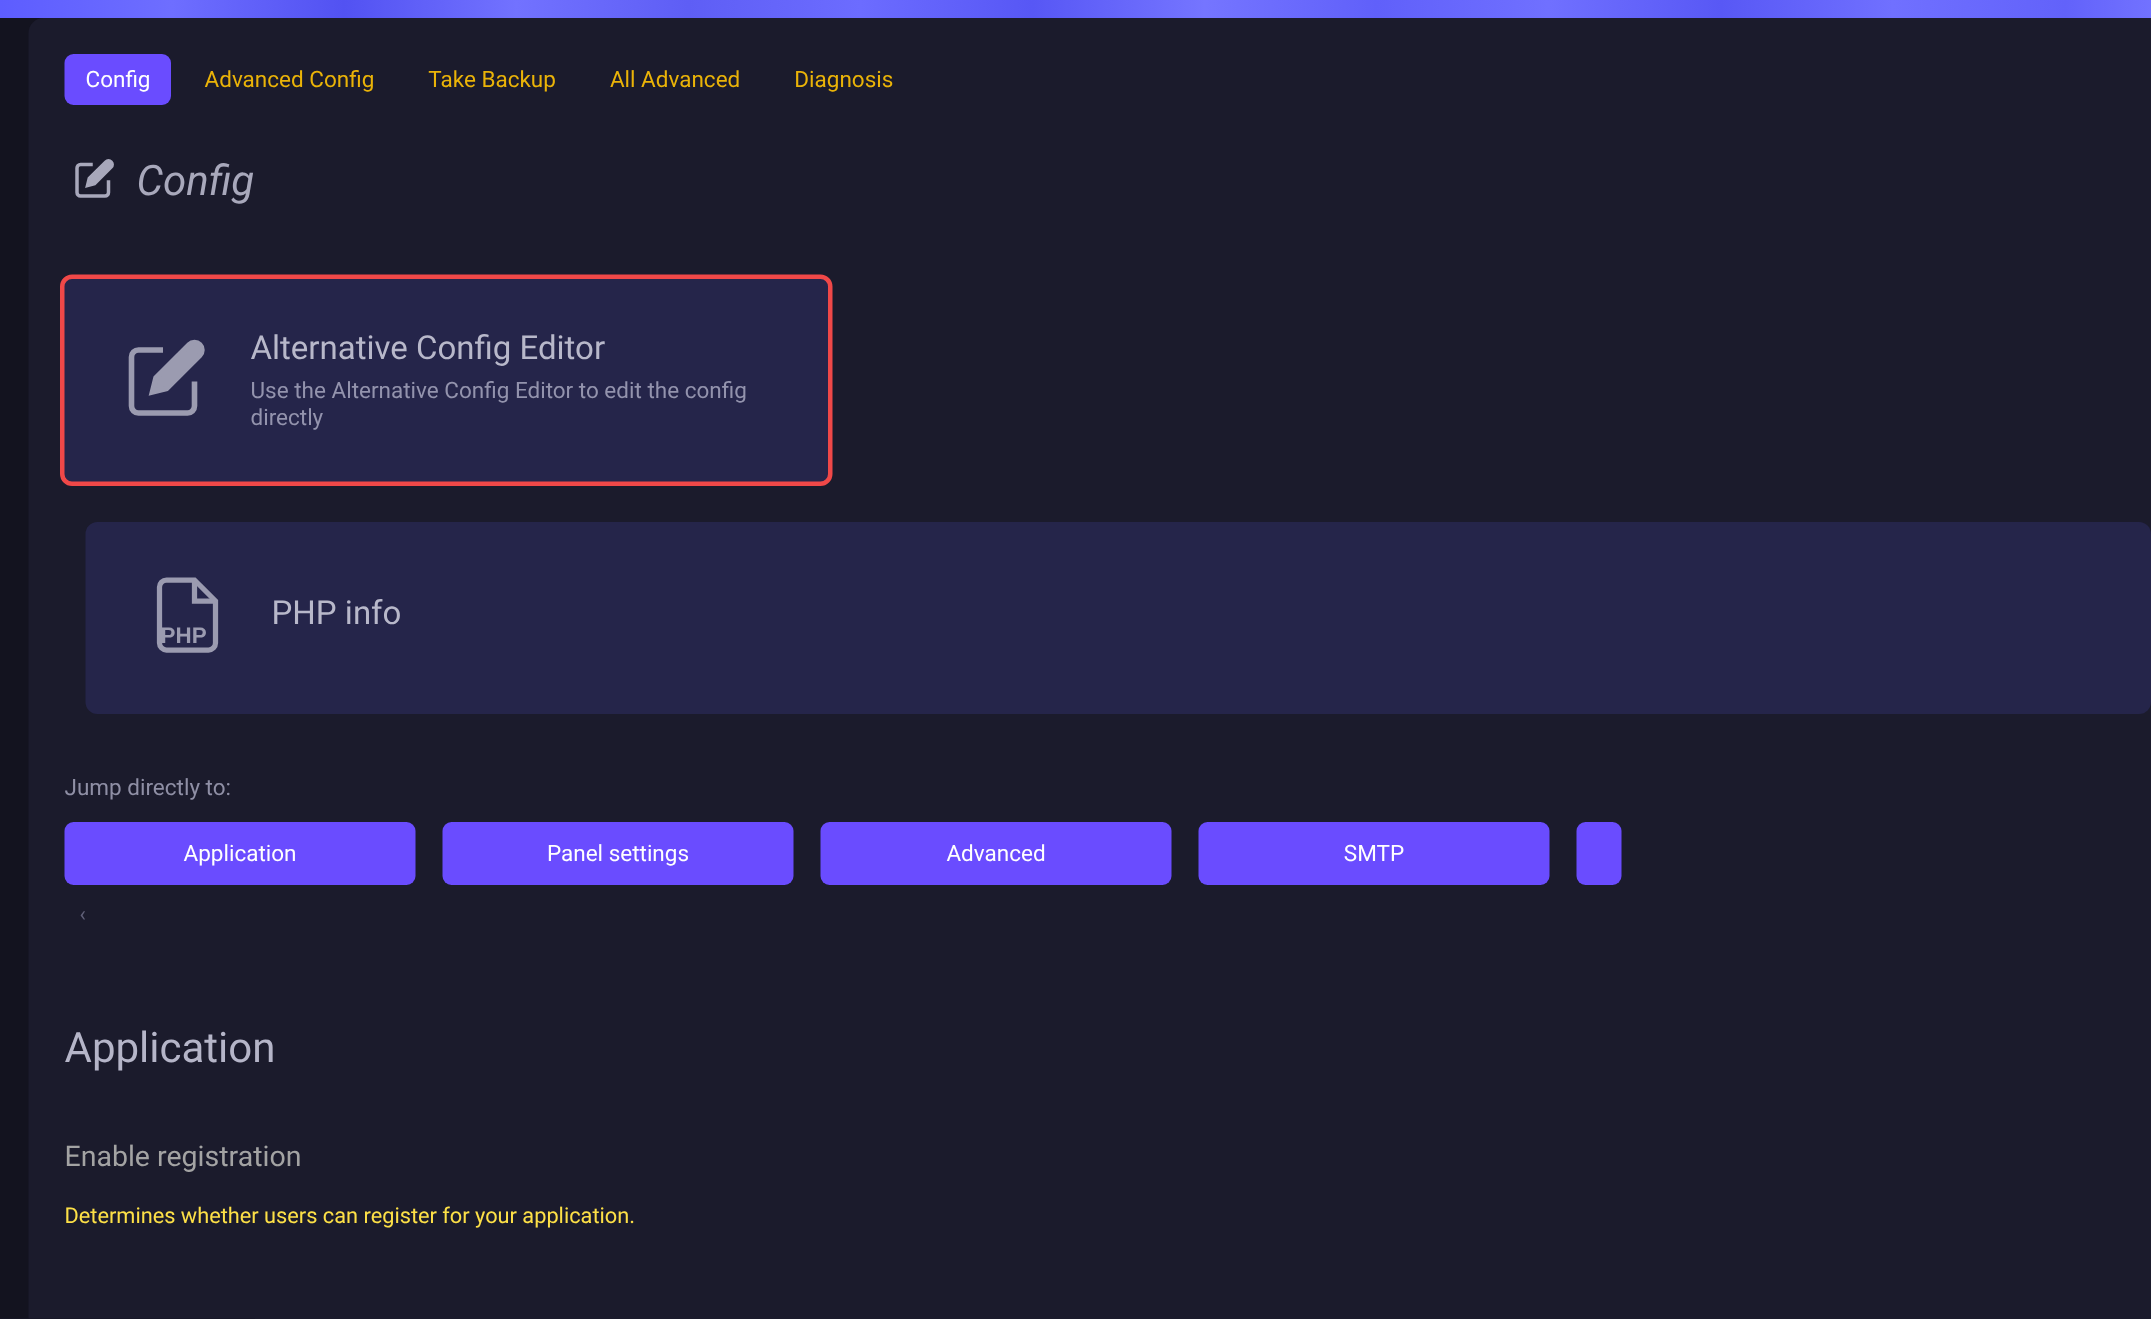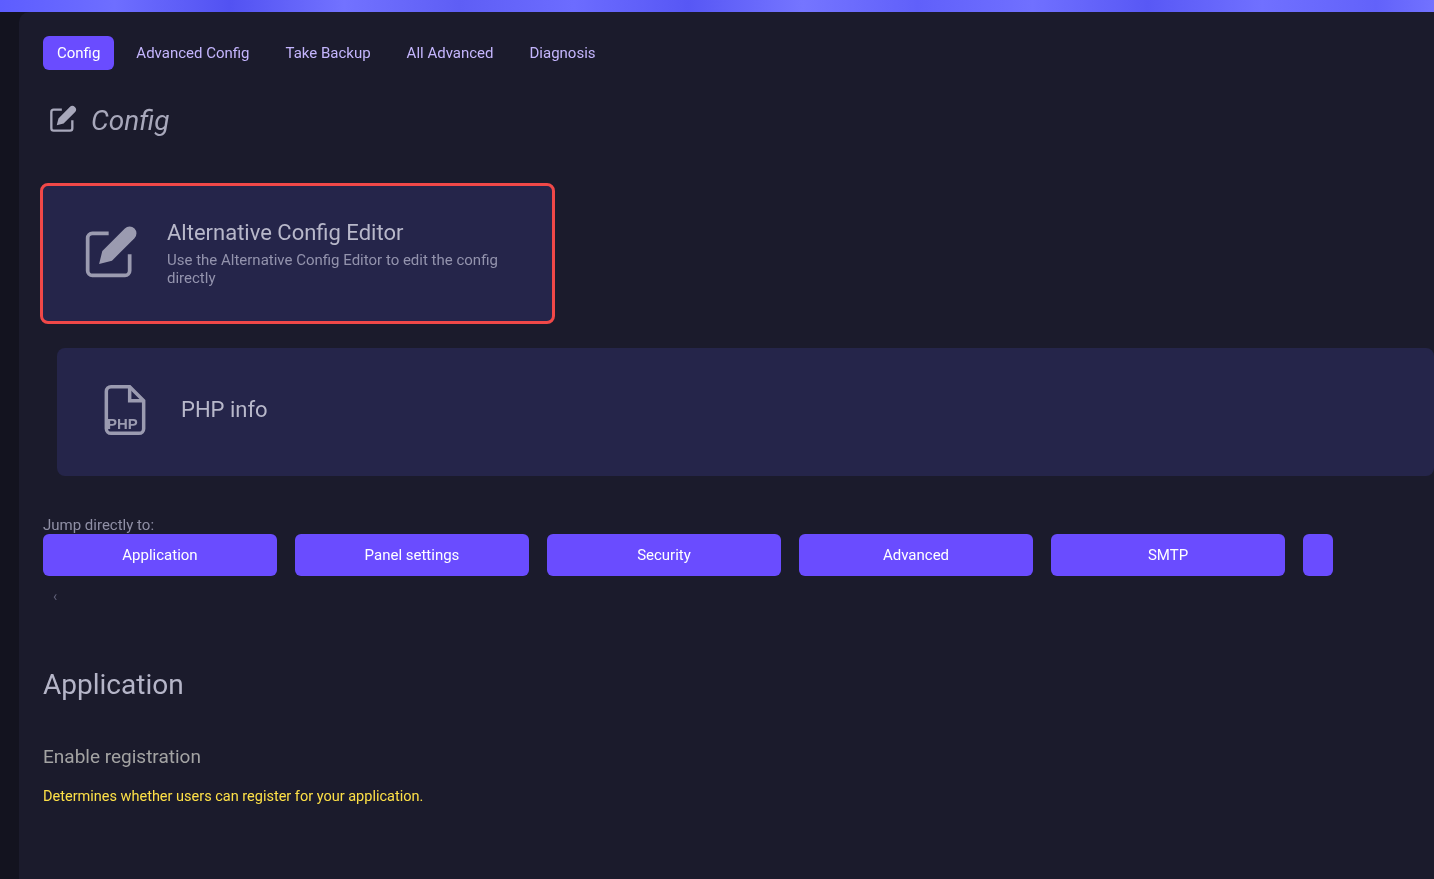--- a/index.html
+++ b/index.html
@@ -33,21 +33,21 @@
   
   .tabs {
     display: flex;
     gap: 8px;
     align-items: center;
     margin-bottom: 34px;
   }
   .tab {
     padding: 8px 14px;
     font-size: 15px;
-    color: #c4b5fd;
+    color: #eab308;
     border-radius: 6px;
     cursor: pointer;
     white-space: nowrap;
   }
   .tab.active {
     background: #6a4cff;
     color: #ffffff;
   }
   
   .page-title {
@@ -96,20 +96,21 @@
   }
   .card-body p {
     font-size: 15px;
     color: #9393ad;
   }
   
   .jump-section { padding-left: 0; }
   .jump-label {
     font-size: 15px;
     color: #8f8fa5;
+    margin-bottom: 14px;
   }
   .jump-row {
     display: flex;
     gap: 18px;
     margin-bottom: 6px;
   }
   .jump-btn {
     flex: 0 0 234px;
     background: #6a4cff;
     color: #ffffff;
@@ -194,21 +195,20 @@
     <div class="card-body">
       <h3>PHP info</h3>
     </div>
   </div>
 
   <div class="jump-section">
     <div class="jump-label">Jump directly to:</div>
     <div class="jump-row">
       <div class="jump-btn">Application</div>
       <div class="jump-btn">Panel settings</div>
-      <div class="jump-btn">Security</div>
       <div class="jump-btn">Advanced</div>
       <div class="jump-btn">SMTP</div>
       <div class="jump-btn"></div>
     </div>
     <span class="scroll-chevron">‹</span>
   </div>
 
   <h2 class="section-heading">Application</h2>
 
   <div>

